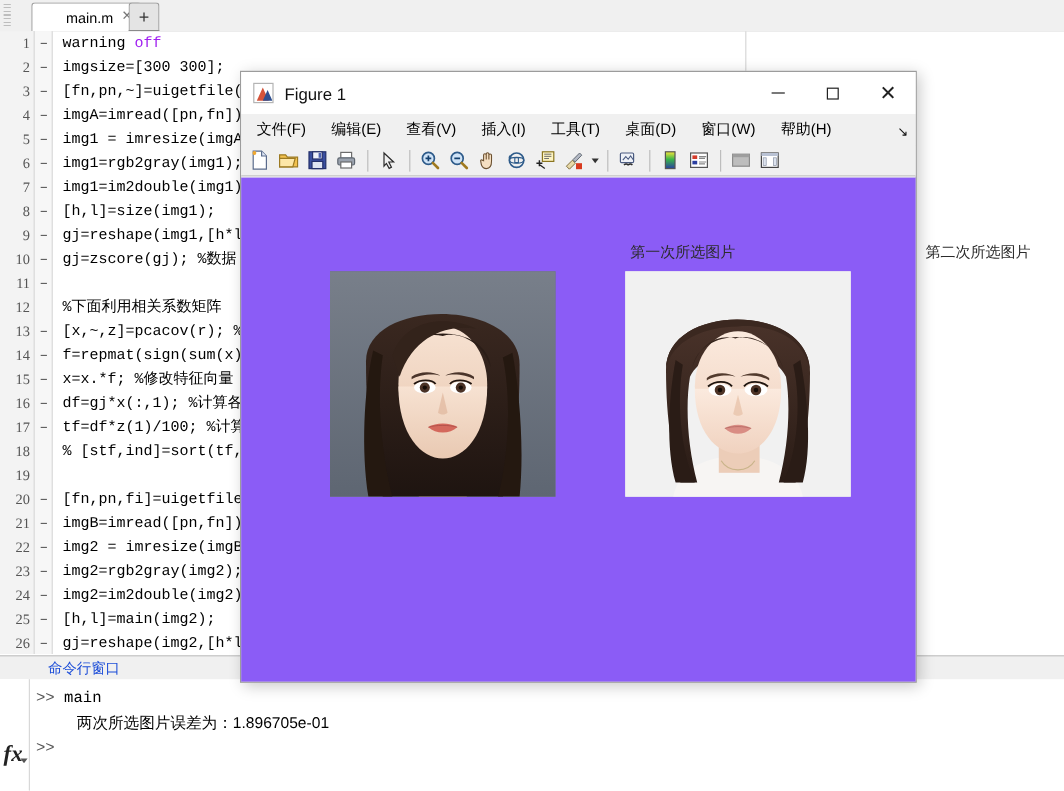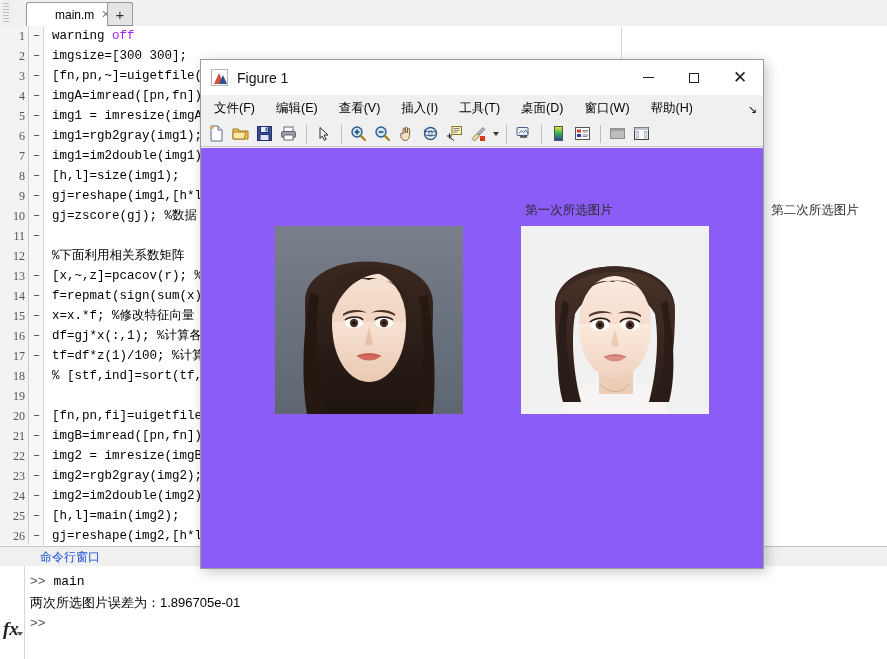--- a/index.html
+++ b/index.html
@@ -261,21 +261,21 @@
     <span class="cmd-header-label">命令行窗口</span>
   </div>
 
   <div class="cmd-body">
     <div class="cmd-gutter"></div>
     <div class="cmd-gsep"></div>
     <span class="fx">fx</span>
     <span class="fx-caret"></span>
     <div id="cmd-lines">
         <div class="cmd-line" style="top: 8px;"><span class="cmd-prompt">&gt;&gt; </span><span>main</span></div>
-        <div class="cmd-line cn" style="top: 28px;"><span>两次所选图片误差为：1.896705e-01</span></div>
+        <div class="cmd-line cn" style="top: 28px; margin-left: 34px;"><span>两次所选图片误差为：1.896705e-01</span></div>
         <div class="cmd-line" style="top: 50px;"><span class="cmd-prompt">&gt;&gt; </span><span></span></div>
       </div>
   </div>
 </div>
 
 <div id="figure-window">
 
   <div class="fig-titlebar">
     <span class="fig-icon"></span>
     <span class="fig-title">Figure 1</span>

